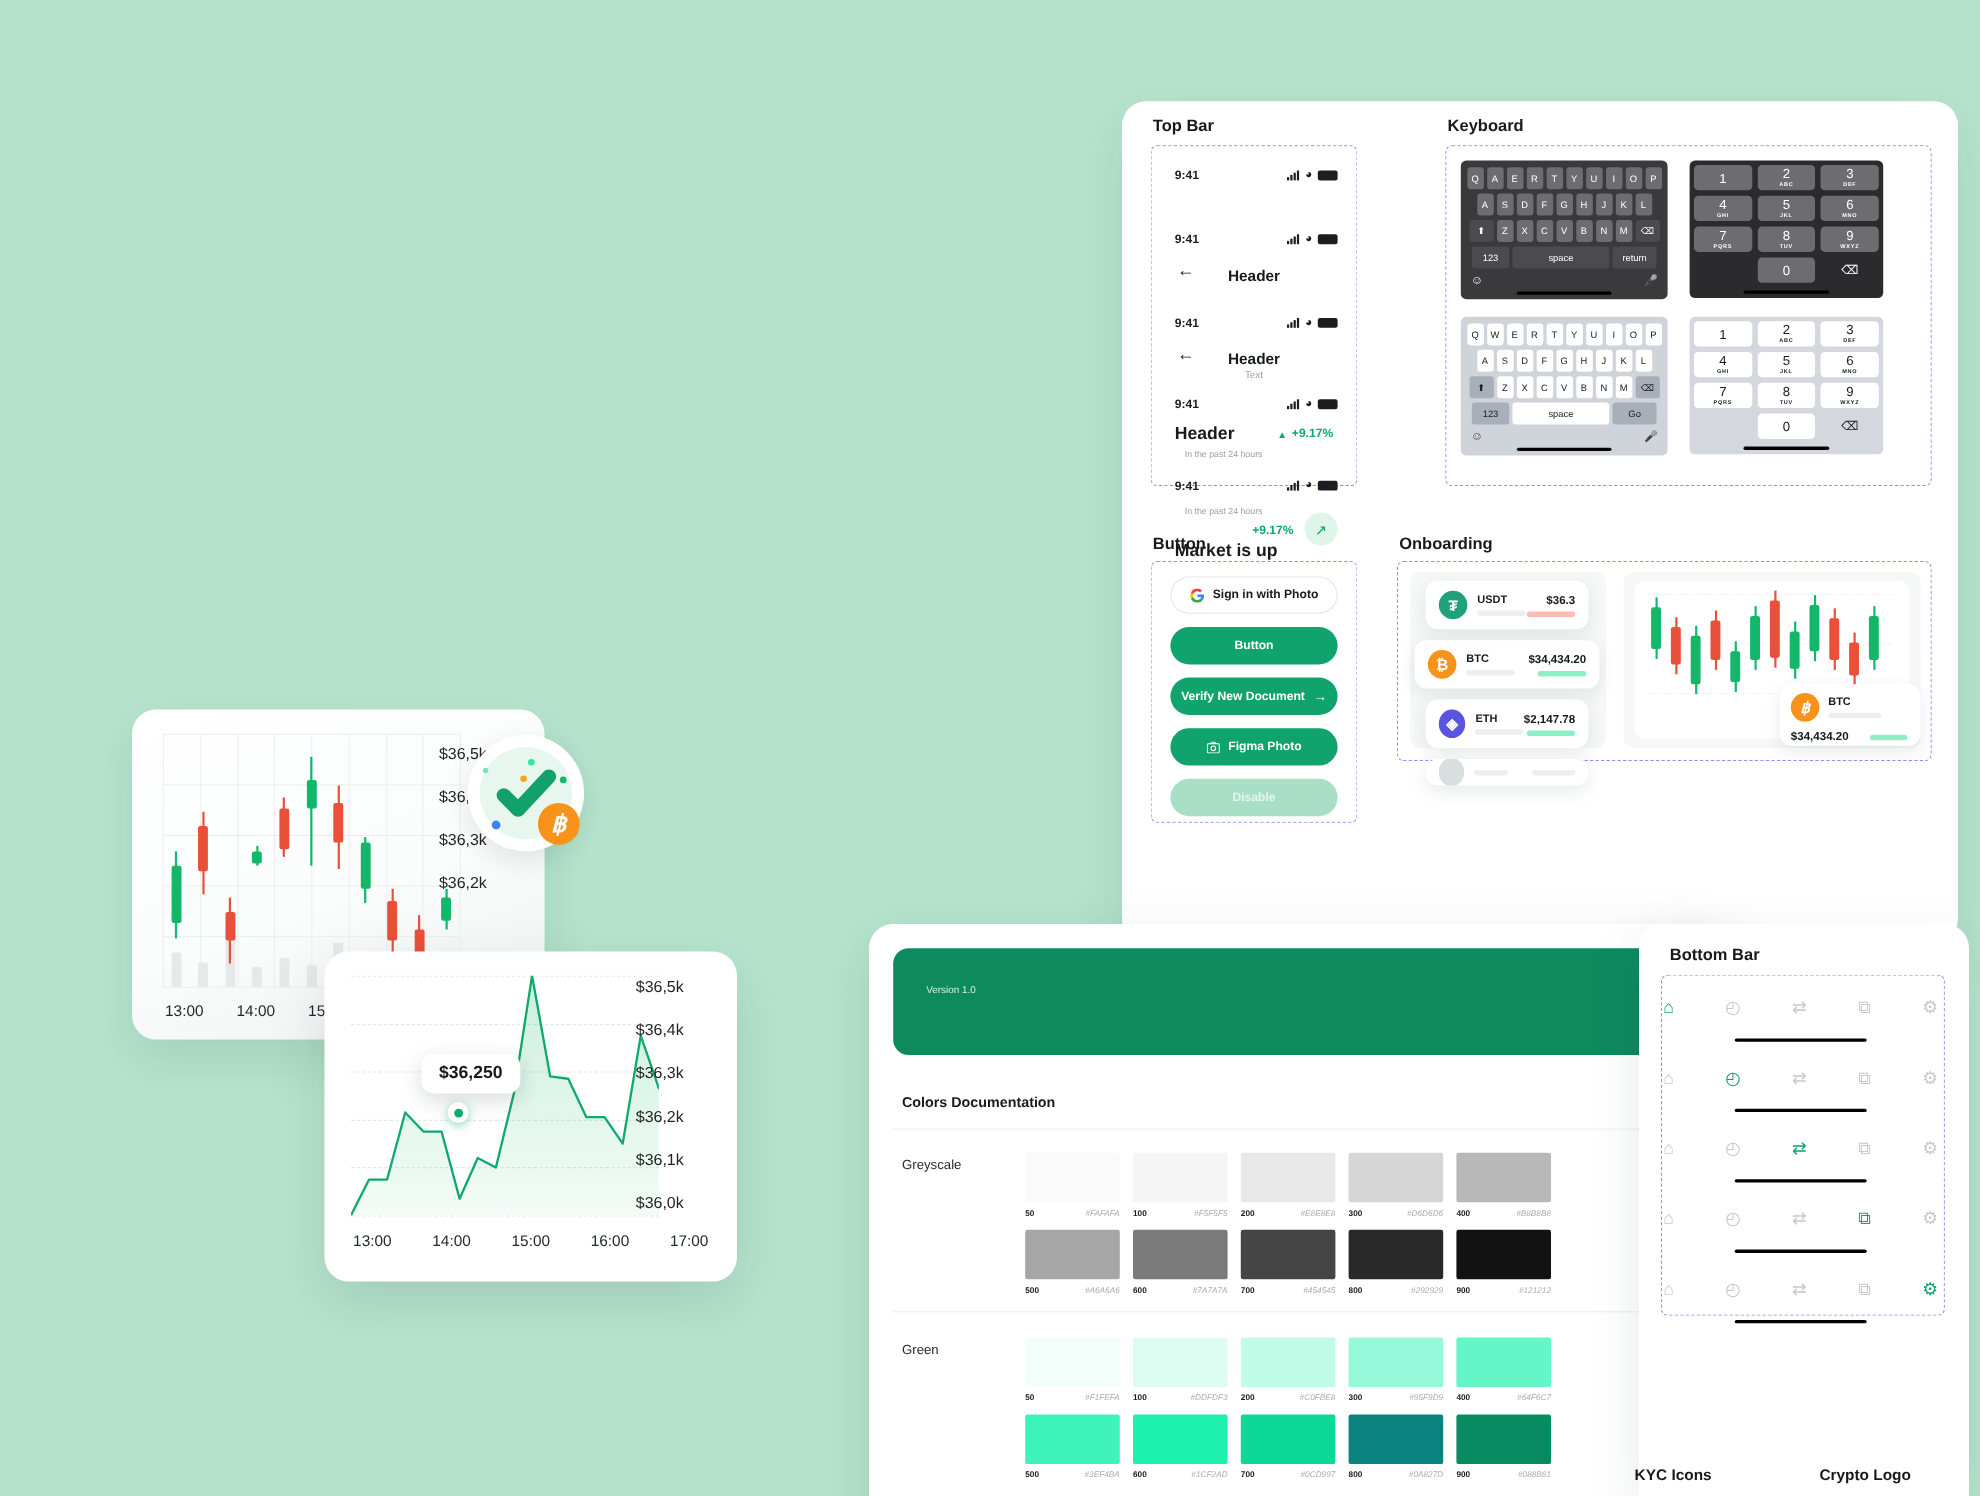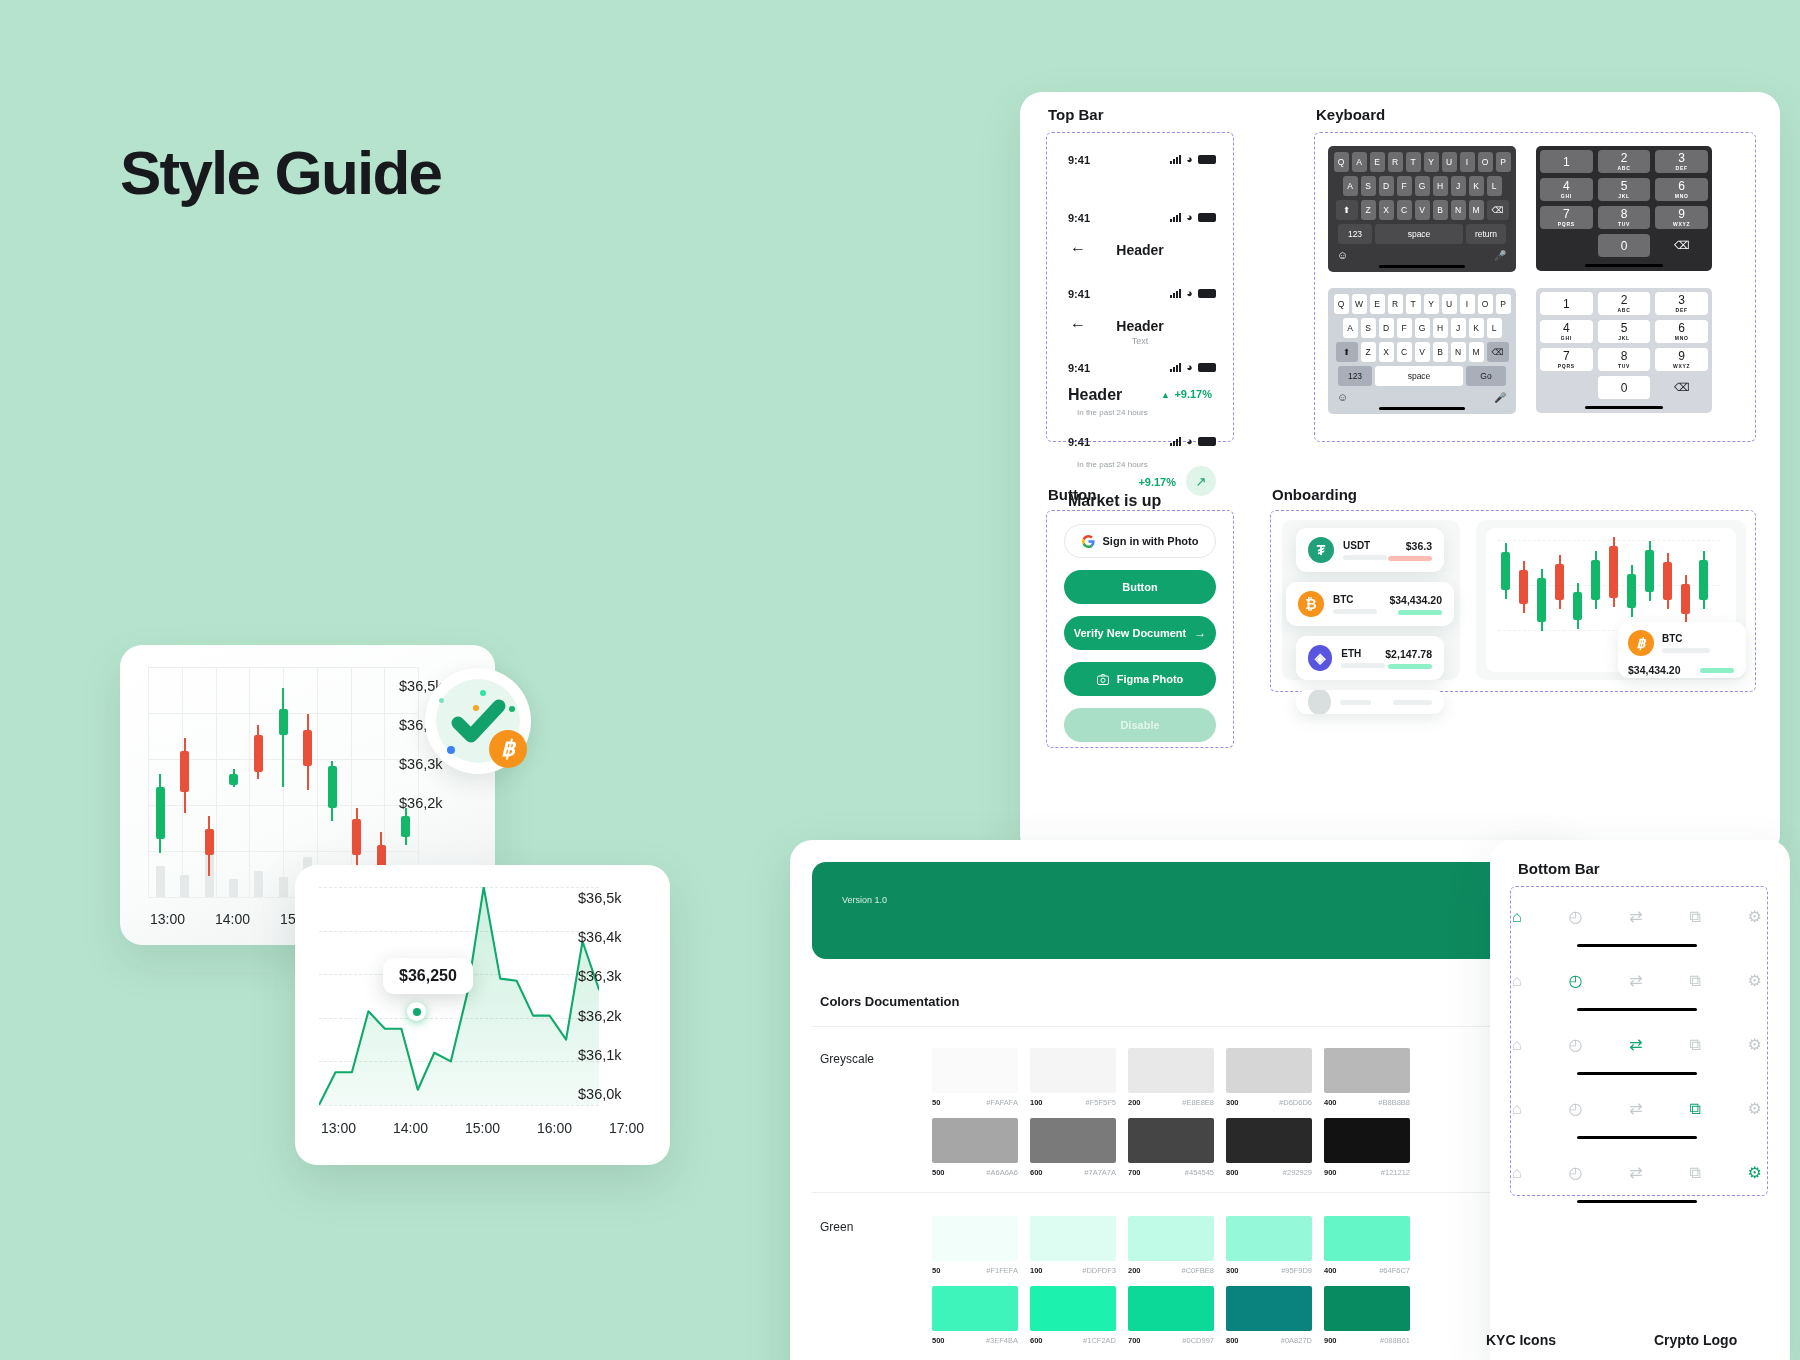--- a/index.html
+++ b/index.html
@@ -217,21 +217,21 @@
   .colors-hero h1 { font-size: 29px; font-weight: 700; color: #fff; letter-spacing: -.6px; }
   .colors-hero .ver { font-size: 9px; color: #D6EDE3; margin-top: 7px; }
   .colors-doc { position: absolute; left: 30px; top: 154px; font-size: 13px; font-weight: 700; color: #17191C; }
   .hr { position: absolute; left: 22px; right: 22px; height: 1px; background: #ECEFEF; }
   .grp-label { position: absolute; left: 30px; font-size: 12px; color: #23282B; }
   .swatch-row { position: absolute; display: flex; gap: 12px; }
   .swatch { width: 86px; }
   .swatch .chip { height: 45px; border-radius: 2px; }
   .swatch .meta { display: flex; justify-content: space-between; margin-top: 5px; }
   .swatch .n { font-size: 7.5px; font-weight: 700; color: #17191C; }
-  .swatch .hx { font-size: 7.5px; color: #A5ACB1; }
+  .swatch .hx { font-size: 7.5px; color: #A5ACB1; font-style: italic; }
 
   
   .panel-bottombar {
     position: absolute; left: 1490px; top: 840px;
     width: 300px; height: 520px;
     background: #fff; border-radius: 22px 22px 0 0;
     box-shadow: 0 16px 48px rgba(20,60,45,.10);
     overflow: hidden;
   }
   .bb-row {
@@ -242,21 +242,20 @@
   .bb-ic.active { color: #0EA46D; }
   .bb-home { width: 120px; height: 3px; background: #000; border-radius: 2px; margin: 12px auto 0; }
   .foot-label { position: absolute; font-size: 14px; font-weight: 700; color: #17191C; }
 </style>
 </head>
 <body>
 
 <div class="stage">
 
   <div class="hero">
-    <div class="hero-sub">Style Guide</div>
   </div>
 
   <div class="candle-card">
     <div class="candle-plot" id="candlePlot">
         <div class="gridline-h" style="top: 0px;"></div>
         <div class="gridline-h" style="top: 46px;"></div>
         <div class="gridline-h" style="top: 92px;"></div>
         <div class="gridline-h" style="top: 138px;"></div>
         <div class="gridline-h" style="top: 184px;"></div>
         <div class="gridline-h" style="top: 230px;"></div>

